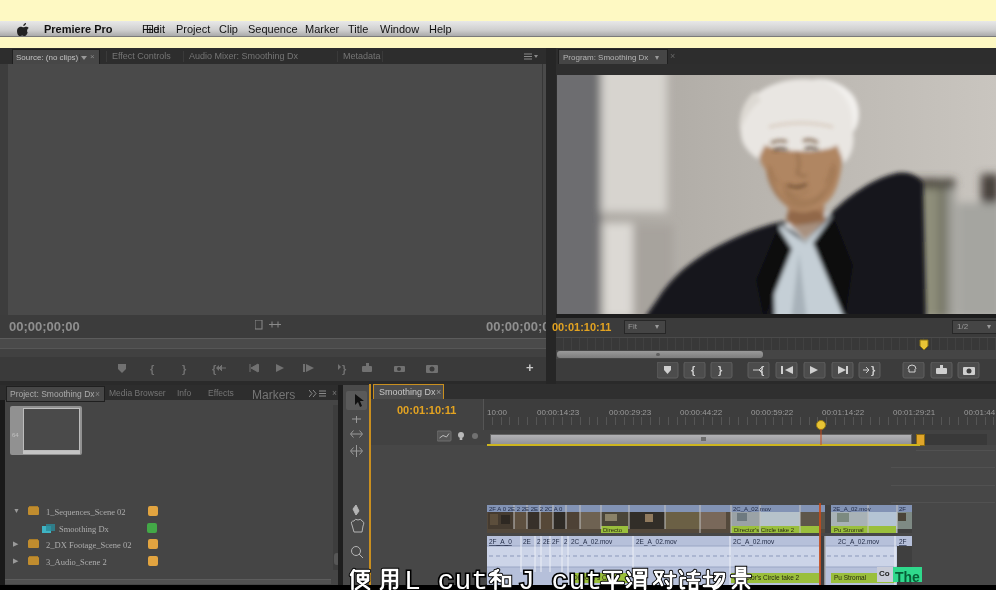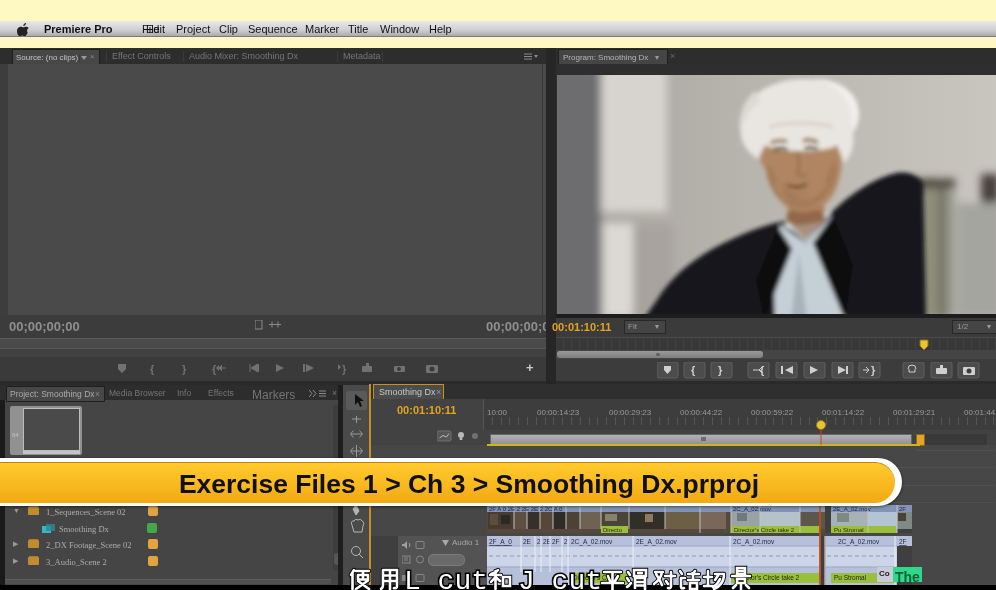--- a/index.html
+++ b/index.html
@@ -430,42 +430,20 @@
 
         <g fill="#1e2742" font-size="6">
           <text x="2" y="6">2F A 0 2E 2 2E 2E 2 2C A 0</text>
           <text x="246" y="6">2C_A_02.mov</text>
           <text x="346" y="6">2E_A_02.mov</text>
           <text x="412" y="6">2F</text>
         </g>
       </svg>
     </div>
 
-    <div class="abs" style="left:2px;top:33px;width:116px;height:49px;background:#535353;color:#a8a8a8;font-size:8px;">
-      <div class="abs" style="left:0;top:0;width:27px;height:49px;background:#3f3f3f;"></div>
-      <svg class="abs" style="left:31px;top:5px;" width="24" height="8">
-          <path d="M0 3 h2 l3 -3 v8 l-3 -3 h-2 z" fill="#a0a0a0"></path>
-          <path d="M7 2 q2 2 0 4" stroke="#a0a0a0" fill="none"></path>
-          <rect x="14" y="0.5" width="8" height="7" rx="1" fill="none" stroke="#888"></rect>
-        </svg>
-      <svg class="abs" style="left:71px;top:4px;" width="7" height="6">
-          <path d="M0 0 h7 l-3.5 6 z" fill="#a8a8a8"></path>
-        </svg>
-      <span class="abs" style="left:81px;top:2px;">Audio 1</span>
-      <svg class="abs" style="left:31px;top:19px;" width="24" height="9">
-          <rect x="0" y="1" width="8" height="7" fill="none" stroke="#888"></rect>
-          <path d="M2 3 h4 M2 5 h4" stroke="#888"></path>
-          <circle cx="18" cy="4.5" r="3.5" fill="none" stroke="#888"></circle>
-        </svg>
-      <div class="abs" style="left:57px;top:18px;width:35px;height:10px;background:#6a6a6a;border-radius:5px;border:1px solid #7a7a7a;"></div>
-      <svg class="abs" style="left:31px;top:38px;" width="24" height="8">
-          <rect x="0" y="1" width="7" height="6" fill="#888"></rect>
-          <rect x="14" y="0.5" width="8" height="7" rx="1" fill="none" stroke="#888"></rect>
-        </svg>
-    </div>
 
     <div class="abs" id="a1" style="left:118px;top:33px;width:425px;height:49px;overflow:hidden;">
       <svg width="425" height="49">
         <rect x="0" y="0" width="425" height="49" fill="#3f3f3f"></rect>
         <rect x="0" y="0" width="333" height="49" fill="#b6c0da"></rect>
         <rect x="338" y="0" width="72" height="49" fill="#b6c0da"></rect>
         <rect x="410" y="0" width="15" height="10" fill="#b6c0da"></rect>
 
         <rect x="0" y="10" width="333" height="21" fill="#ccd4e8"></rect>
         <rect x="338" y="10" width="72" height="21" fill="#ccd4e8"></rect>
@@ -509,25 +487,20 @@
       </div>
     <div class="abs" style="left:524px;top:64px;width:29px;height:15px;background:#2fd98c;color:#093;font-size:14px;font-weight:bold;">
         <span style="position:absolute;left:2px;top:2px;color:#065f36;">The Tr</span>
       </div>
 
     <div class="abs" style="left:450px;top:0;width:2px;height:82px;background:rgba(200,74,26,0.85);"></div>
   </div>
 
   <div class="abs" style="left:0;top:585px;width:996px;height:5px;background:#000;"></div>
 
-  <div class="abs" style="left:0;top:458px;width:902px;height:48px;background:#fff;border-radius:0 26px 26px 0;box-shadow:0 1px 3px rgba(0,0,0,0.5);">
-    <div class="abs" style="left:0;top:4px;width:895px;height:40px;background:linear-gradient(#ffcb2e,#f2a912);border-radius:0 22px 22px 0;border-top:1px solid #c87f00;">
-      <div class="abs" style="left:469px;top:6px;transform:translateX(-50%);white-space:nowrap;font-size:26.5px;font-weight:bold;color:#101010;font-family:'Liberation Sans',sans-serif;">Exercise Files 1 &gt; Ch 3 &gt; Smoothing Dx.prproj</div>
-    </div>
-  </div>
 
   <svg class="abs" id="subtitle" style="left:340px;top:565px;" width="440" height="25" viewBox="0 0 440 25">
     <defs>
       <g id="g_shi">
         <path d="M6,-19 L3,-14 M4.5,-16 L4.5,0 M8,-18 H21 M10,-14 H20 M10,-9.5 H20 M10,-14 V-9.5 M20,-14 V-9.5 M15,-18 V-9.5 M10,-8 L21,0 M20,-8.5 L8,0"></path>
       </g>
       <g id="g_yong">
         <path d="M6,-19 V-4 Q6,-1 4,0 M6,-19 H20 V-3 Q20,0 17,-1 M6,-13.5 H20 M6,-8 H20 M13,-19 V0"></path>
       </g>
       <g id="g_he">

